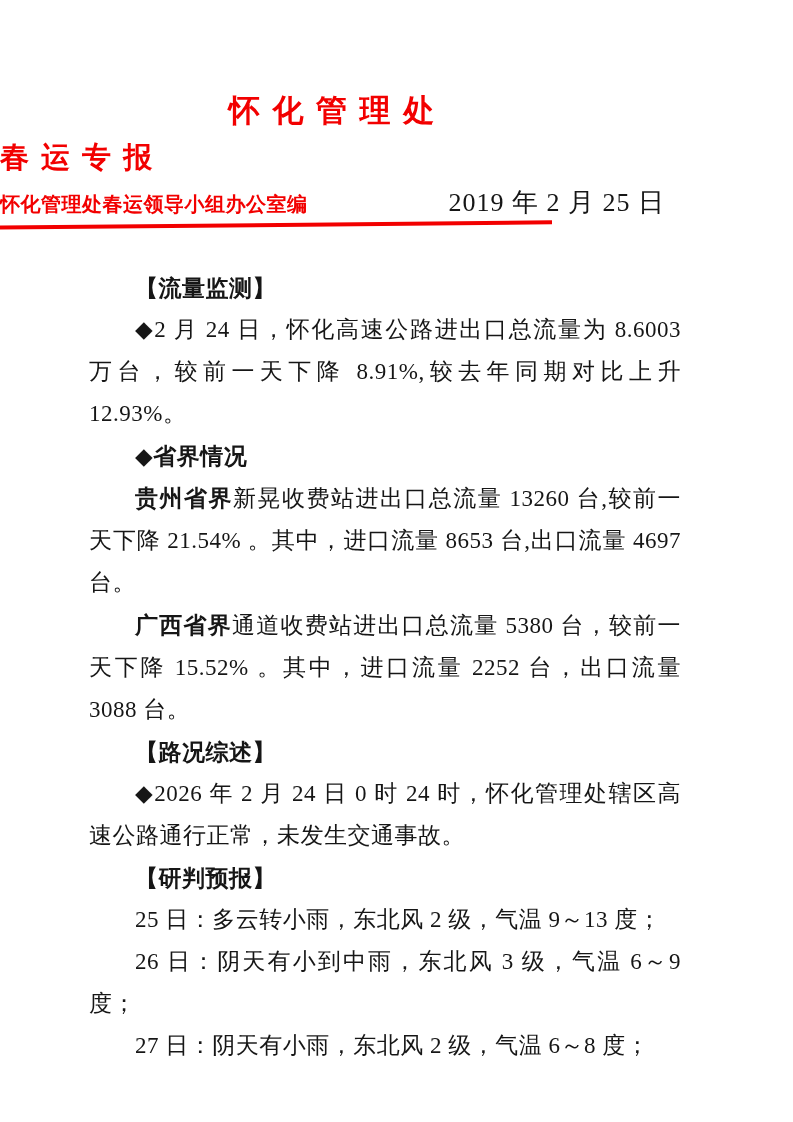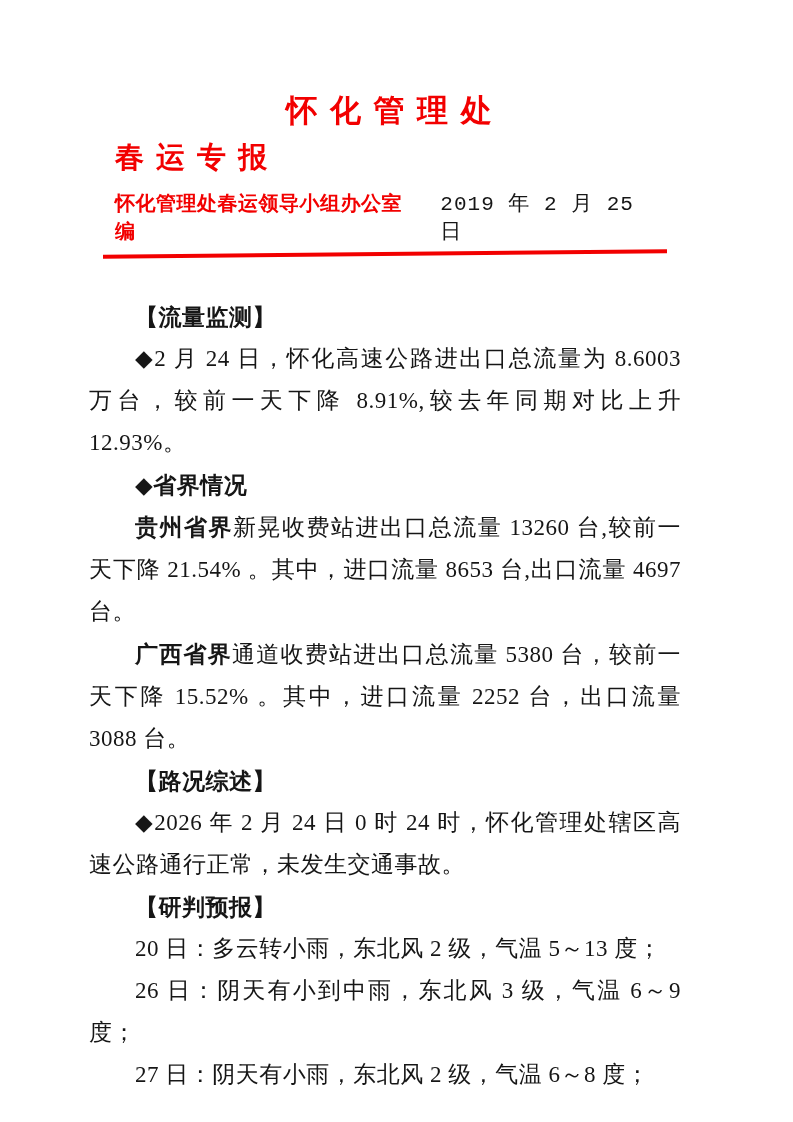--- a/index.html
+++ b/index.html
@@ -16,21 +16,20 @@
     overflow: hidden;
   }
   .page {
     position: relative;
     width: 793px; height: 1122px;
     background: var(--bg);
   }
   
   .masthead {
     padding-top: 92px;
-    padding-left: 115px;
     width: 665px; 
   }
   .title-main {
     text-align: center;
     font-family: "Liberation Sans", "DejaVu Sans", sans-serif;
     font-weight: bold;
     font-size: 31px;
     line-height: 38px;
     letter-spacing: 2px;
     color: var(--accent);
@@ -55,22 +54,22 @@
     line-height: 28px;
   }
   .byline {
     font-family: "Liberation Sans", "DejaVu Sans", sans-serif;
     font-weight: bold;
     font-size: 20px;
     color: var(--accent);
     letter-spacing: 0.5px;
   }
   .issue-date {
-    font-family: Liberation Mono, monospace;
-    font-size: 21px;
+    font-family: Liberation Serif, serif;
+    font-size: 26px;
     color: var(--ink);
     letter-spacing: 1px;
     margin-left: 24px;
   }
   .red-rule {
     margin-top: 5px;
     margin-left: -12px;
     width: 564px;
     height: 4px;
     background: var(--accent);
@@ -128,21 +127,21 @@
 
     <p><span class="bold-run">广西省界</span><span>通道收费站进出口总流量 5380 台，较前一天下降 15.52% 。其中，进口流量 2252 台，出口流量 3088 台。</span></p>
 
     <p class="sec-heading">【路况综述】</p>
 
     <p>◆2026 年 2 月 24 日 0 时 24 时，怀化管理处辖区高速公路通行正常，未发生交通事故。</p>
 
     <p class="sec-heading">【研判预报】</p>
 
 
-    <p>20 日：多云转小雨，东北风 2 级，气温 5～13 度；</p>
+    <p>25 日：多云转小雨，东北风 2 级，气温 9～13 度；</p>
 
     <p>26 日：阴天有小到中雨，东北风 3 级，气温 6～9 度；</p>
 
     <p>27 日：阴天有小雨，东北风 2 级，气温 6～8 度；</p>
 
   </div>
 
 </div>
 
 </body></html>

